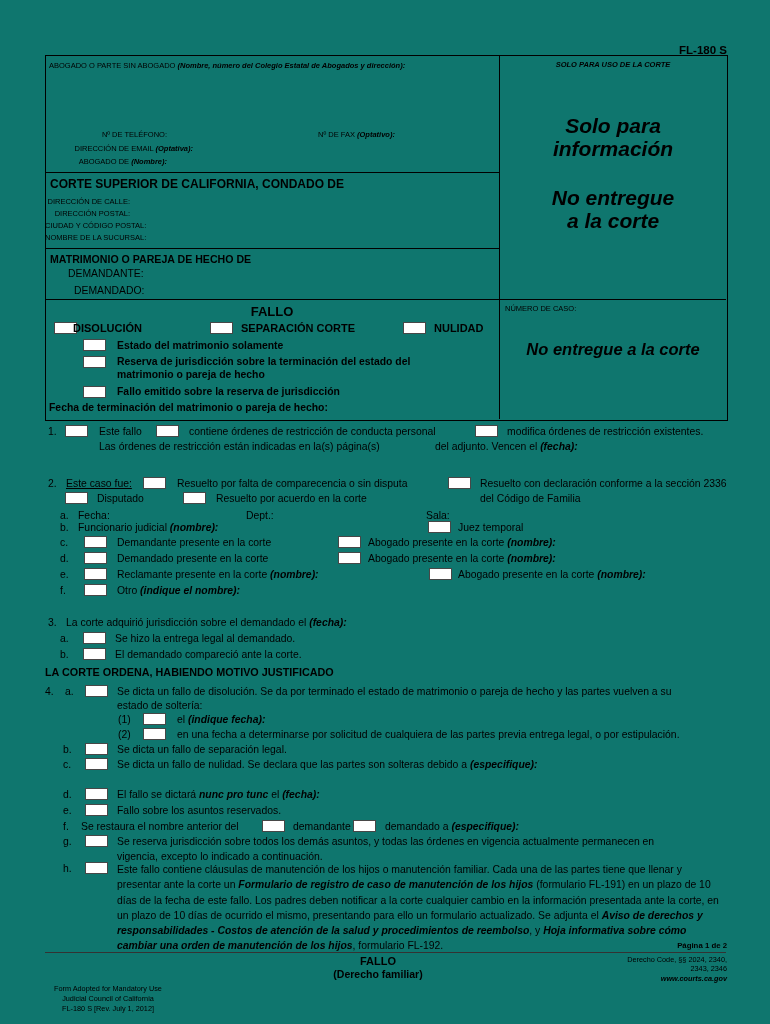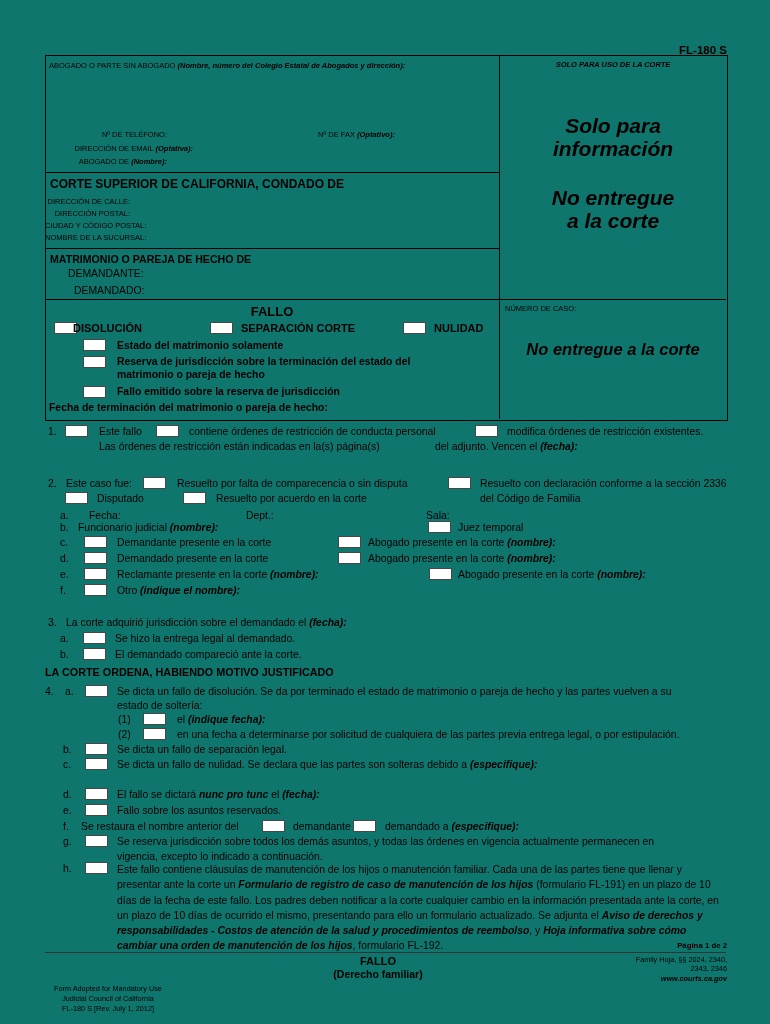--- a/index.html
+++ b/index.html
@@ -96,33 +96,33 @@
   <div class="A t" style="left:189px;top:425px;">contiene órdenes de restricción de conducta personal</div>
   <span class="cb" style="left:475px;top:425px;"></span>
   <div class="A t" style="left:507px;top:425px;">modifica órdenes de restricción existentes.</div>
   <div class="A t" style="left:99px;top:440px;">Las órdenes de restricción están indicadas en la(s) página(s)</div>
   <div class="A t" style="left:435px;top:440px;">
     <span>del adjunto. Vencen el</span>
     <span class="i">(fecha):</span>
   </div>
 
   <div class="A t" style="left:48px;top:477px;">2.</div>
-  <div class="A t" style="left:66px;top:477px;">Este caso fue:</div>
+  <div class="A t" style="left:66px;top:477px;text-decoration:underline;">Este caso fue:</div>
   <span class="cb" style="left:143px;top:477px;"></span>
   <div class="A t" style="left:177px;top:477px;">Resuelto por falta de comparecencia o sin disputa</div>
   <span class="cb" style="left:448px;top:477px;"></span>
   <div class="A t" style="left:480px;top:477px;">Resuelto con declaración conforme a la sección 2336</div>
   <span class="cb" style="left:65px;top:492px;"></span>
   <div class="A t" style="left:97px;top:492px;">Disputado</div>
   <span class="cb" style="left:183px;top:492px;"></span>
   <div class="A t" style="left:216px;top:492px;">Resuelto por acuerdo en la corte</div>
   <div class="A t" style="left:480px;top:492px;">del Código de Familia</div>
 
   <div class="A t" style="left:60px;top:509px;">a.</div>
-  <div class="A t" style="left:78px;top:509px;margin-left:11px;">Fecha:</div>
+  <div class="A t" style="left:78px;top:509px;">Fecha:</div>
   <div class="A t" style="left:246px;top:509px;">Dept.:</div>
   <div class="A t" style="left:426px;top:509px;">Sala:</div>
 
   <div class="A t" style="left:60px;top:521px;">b.</div>
   <div class="A t" style="left:78px;top:521px;">
     <span>Funcionario judicial</span>
     <span class="i">(nombre):</span>
   </div>
   <span class="cb" style="left:428px;top:521px;"></span>
   <div class="A t" style="left:458px;top:521px;">Juez temporal</div>
@@ -251,18 +251,18 @@
     <span style="display:block;">Judicial Council of California</span>
     <span style="display:block;">FL-180 S [Rev. July 1, 2012]</span>
   </div>
 
   <div class="A ctr" style="left:278px;top:955px;width:200px;">
     <span class="b" style="display:block;font-size:11px;line-height:13px;">FALLO</span>
     <span class="b" style="display:block;font-size:10.5px;line-height:13px;">(Derecho familiar)</span>
   </div>
 
   <div class="A ra" style="right:43px;top:955px;width:200px;font-size:7.3px;line-height:9.4px;white-space:nowrap;">
-    <span style="display:block;">Family Hoja, §§ 2024, 2340,</span>
+    <span style="display:block;">Derecho Code, §§ 2024, 2340,</span>
     <span style="display:block;">2343, 2346</span>
     <span style="display:block;" class="i">www.courts.ca.gov</span>
   </div>
 
 </div>
 
 </body></html>

